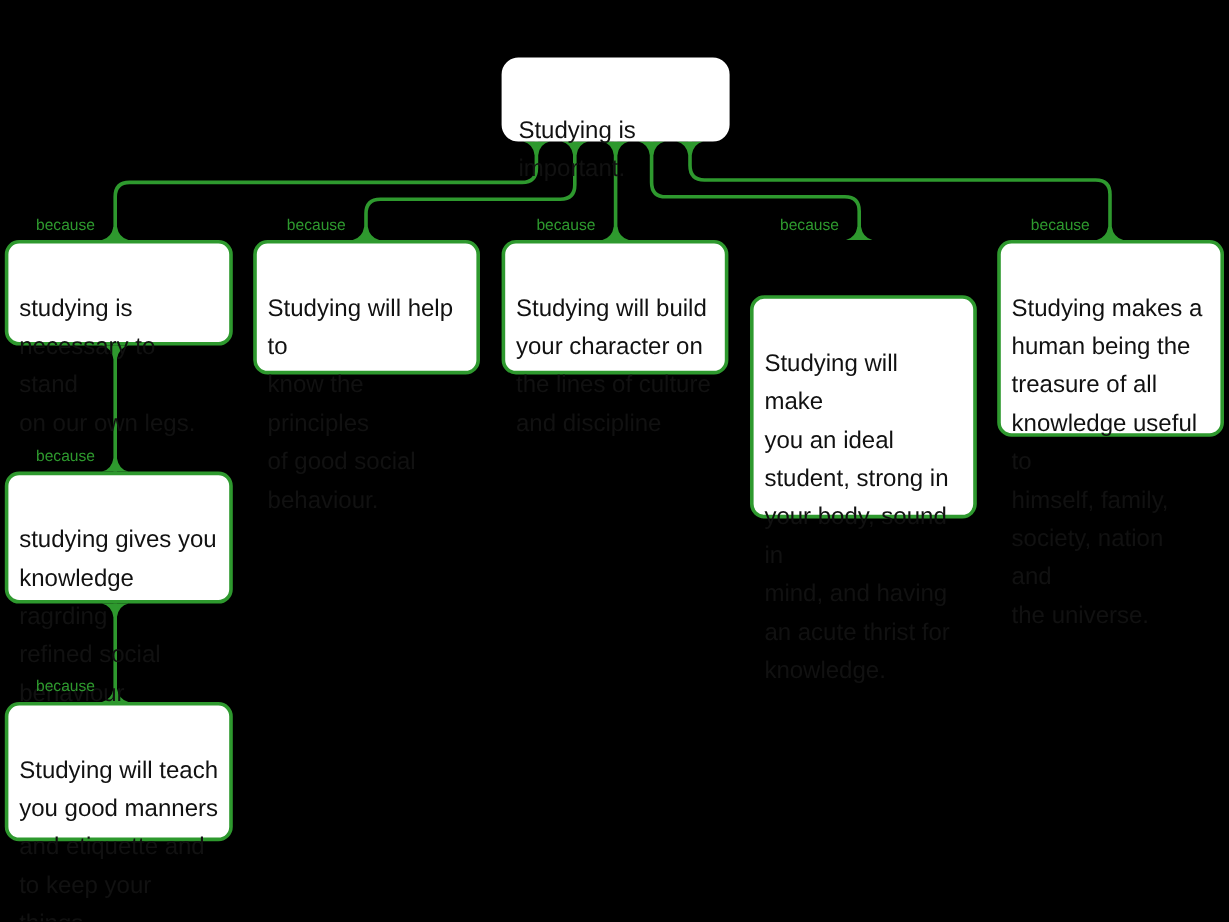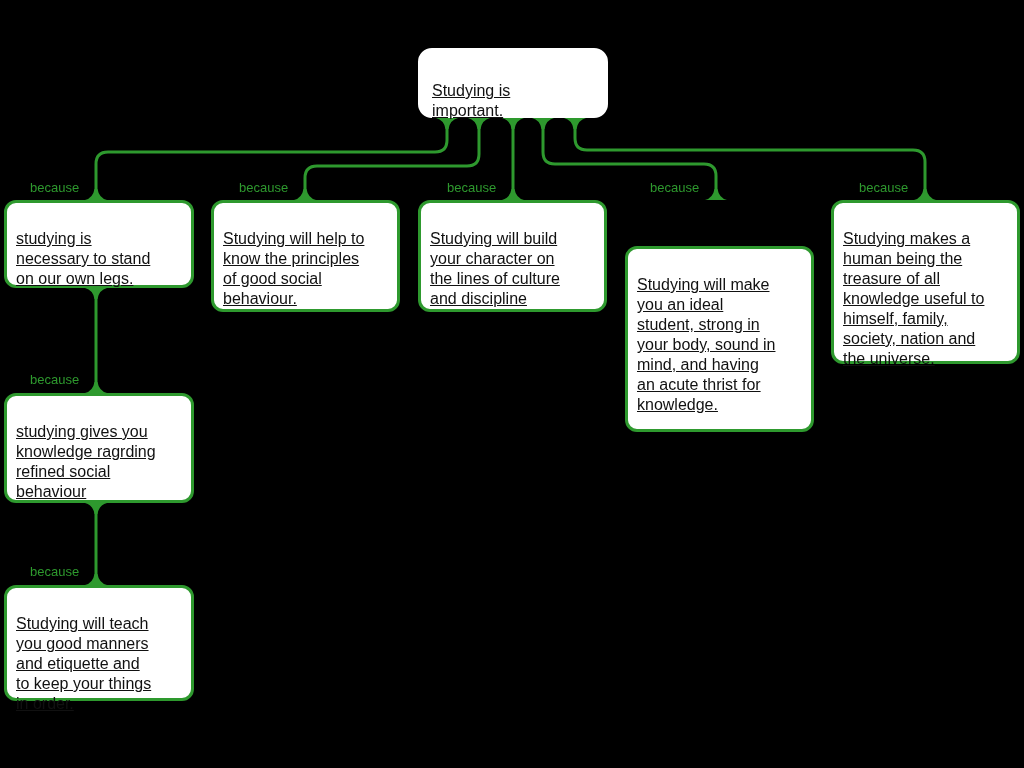--- a/index.html
+++ b/index.html
@@ -22,25 +22,24 @@
     left: 0; top: 0;
     color: var(--accent);
   }
   .node {
     position: absolute;
     box-sizing: border-box;
     background: var(--node_background);
     border: 3px solid var(--accent);
     border-radius: 12px;
     padding: 6px 9px;
-    font-size: 16px;
-    line-height: 20px;
+    font-size: 20px;
+    line-height: 32px;
     color: var(--node_text);
     white-space: pre-line;
-    text-decoration: underline;
   }
   .node.root {
     border-color: var(--node_background);
     border-radius: 14px;
     padding: 10px 11px;
   }
   .because {
     position: absolute;
     width: 60px;
     text-align: left;

